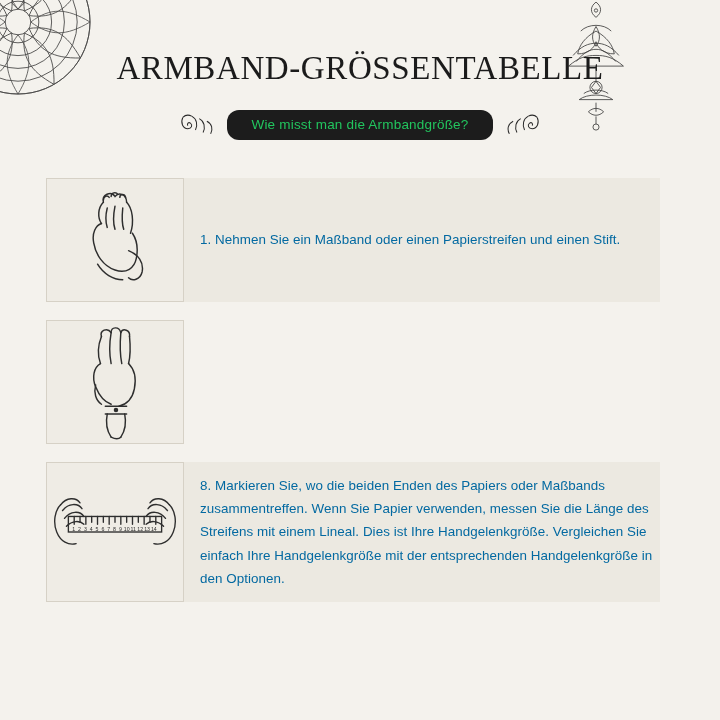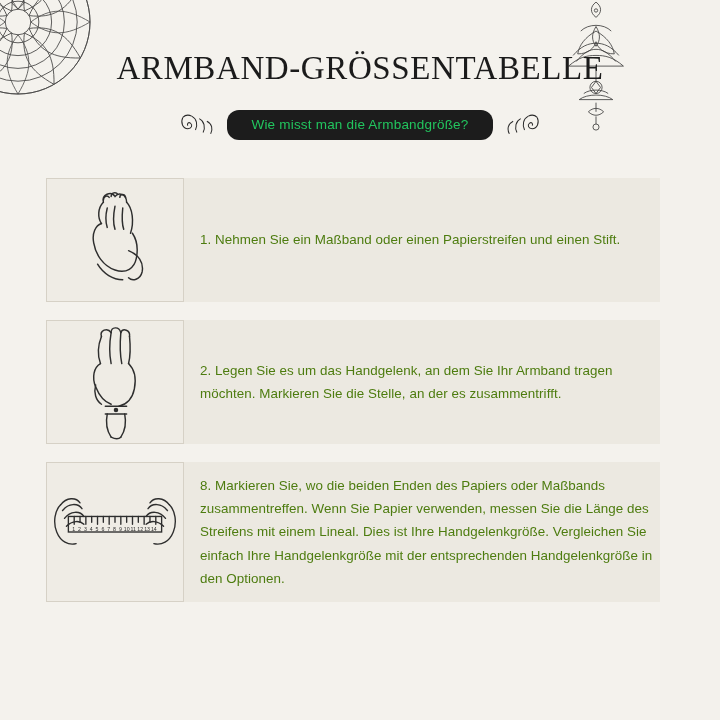--- a/index.html
+++ b/index.html
@@ -117,21 +117,21 @@
     min-height: 124px;
     display: flex;
     align-items: center;
     padding: 8px 14px 8px 16px;
     box-sizing: border-box;
   }
   .band p {
     margin: 0;
     font-size: 13.4px;
     line-height: 1.72;
-    color: #4d7c0f;
+    color: #0369a1;
     letter-spacing: 0.05px;
   }
   .step-2 .band { min-height: 124px; }
   .step-3 .band { min-height: 140px; }
   .step-3 .thumb { height: 140px; }
 
   
   .ill { display:block; width:100%; height:100%; }
 </style>
 </head>
@@ -275,23 +275,20 @@
             <path d="M50 66 C48 74 50 82 56 86"></path>
             <path d="M60 88 L82 88"></path>
             <path d="M60 96 L82 96"></path>
             <path d="M62 96 C60 106 62 114 66 120"></path>
             <path d="M80 96 C82 106 80 114 76 120"></path>
             <path d="M66 120 C70 122 74 122 76 120"></path>
             <circle cx="71" cy="92" r="1.6" fill="#2e2e2e"></circle>
           </g>
         </svg>
       </div>
-      <div class="band">
-        <p>2. Legen Sie es um das Handgelenk, an dem Sie Ihr Armband tragen möchten. Markieren Sie die Stelle, an der es zusammentrifft.</p>
-      </div>
     </div>
 
     <div class="step step-3">
       <div class="thumb">
         <svg viewBox="0 0 140 140" class="ill">
           <g fill="none" stroke="#2e2e2e" stroke-width="1.4" stroke-linecap="round">
 
             <path d="M14 42 C20 34 30 34 34 40"></path>
             <path d="M16 48 C22 40 32 40 36 46"></path>
             <path d="M18 56 C24 48 34 48 38 54"></path>

